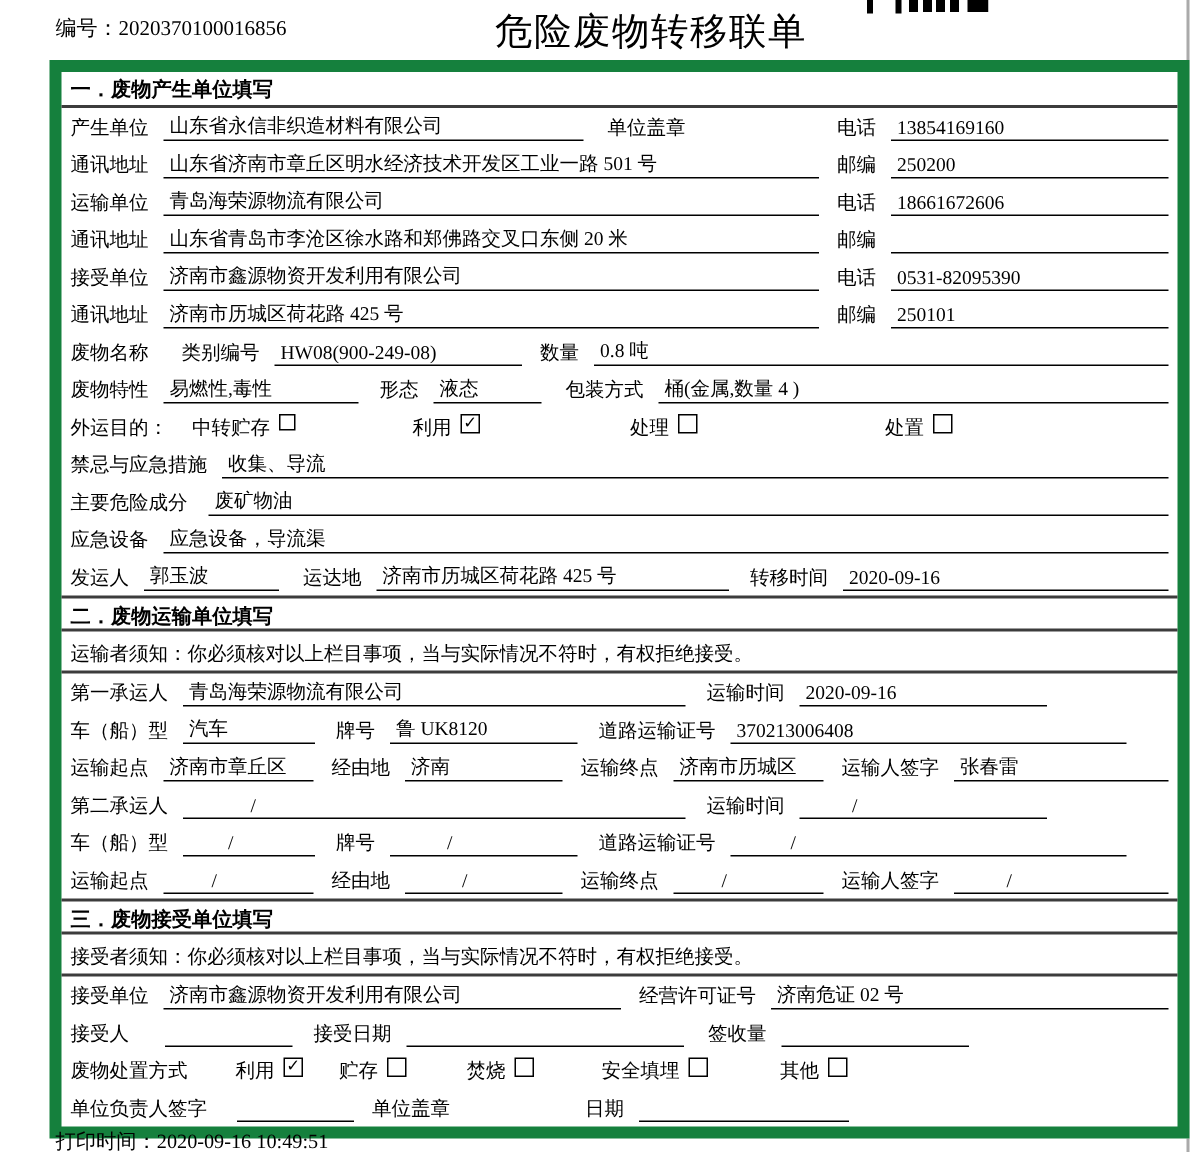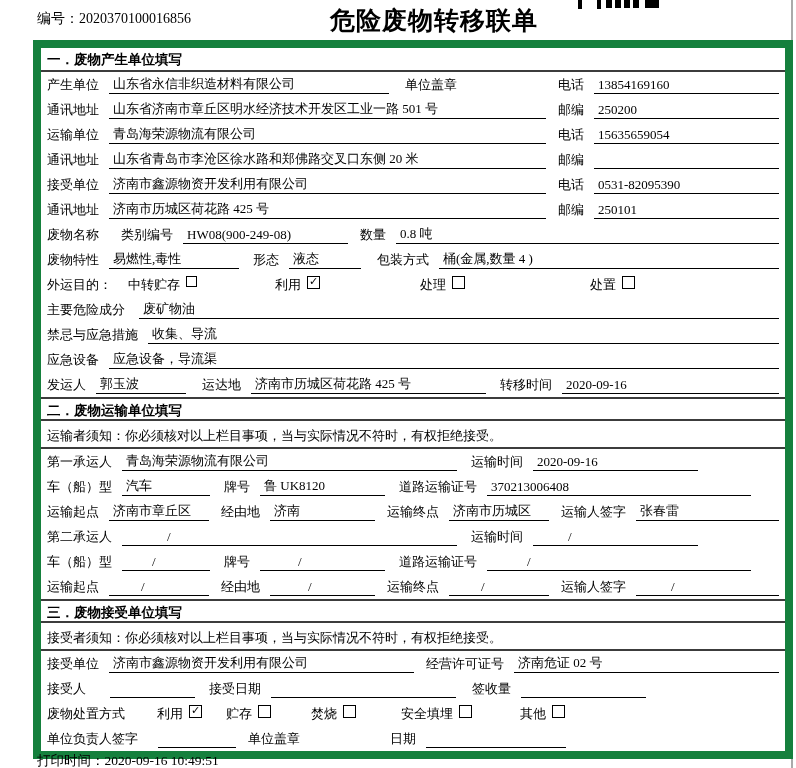--- a/index.html
+++ b/index.html
@@ -3,21 +3,21 @@
 <meta charset="utf-8">
 <style>
   html,body{margin:0;padding:0;}
   body{
     width:796px;height:768px;background:#ffffff;color:#000;
     font-family:"Liberation Serif","DejaVu Serif",serif;
     font-size:13px;position:relative;overflow:hidden;
   }
   .edge-line{position:absolute;left:791px;top:0;width:2px;height:768px;background:#aaaaaa;}
   .serial{position:absolute;left:37px;top:10px;font-size:14px;white-space:nowrap;}
-  .doc-title{position:absolute;left:330px;top:4px;font-size:25px;font-weight:bold;letter-spacing:1px;white-space:nowrap;text-align:right;}
+  .doc-title{position:absolute;left:330px;top:4px;font-size:25px;font-weight:normal;letter-spacing:1px;white-space:nowrap;text-align:right;}
   .stamp{position:absolute;left:578px;top:0;height:9px;display:flex;align-items:flex-start;gap:5px;overflow:hidden;}
   .stamp .frag-box{width:15px;height:14px;border:4px solid #000;margin-top:-8px;background:#fff;}
   .stamp .frag-bar{width:34px;height:8px;background:repeating-linear-gradient(90deg,#000 0 6px,#fff 6px 9px);}
   .stamp .frag-blk{width:14px;height:8px;background:#000;}
 
   .form-box{position:absolute;left:33px;top:40px;width:760px;border:8px solid #15803d;box-sizing:border-box;background:#fff;}
   .sec-head{height:24px;box-sizing:border-box;padding:3px 6px 0;font-weight:bold;font-size:13.5px;border-bottom:2px solid #3c3c3c;}
   .sec-head.mid{border-top:2px solid #3c3c3c;}
   .notice-row{height:28px;box-sizing:border-box;padding:6px 6px 0;border-bottom:2px solid #3c3c3c;}
   .row{display:flex;align-items:flex-end;height:25px;box-sizing:border-box;padding:0 6px 3px;}
@@ -68,21 +68,21 @@
     <span class="lbl">通讯地址</span>
     <span class="u fx" style="margin-right:12px">山东省济南市章丘区明水经济技术开发区工业一路 501 号</span>
     <span class="lbl">邮编</span>
     <span class="u w185">250200</span>
   </div>
 
   <div class="row">
     <span class="lbl">运输单位</span>
     <span class="u fx" style="margin-right:12px">青岛海荣源物流有限公司</span>
     <span class="lbl">电话</span>
-    <span class="u w185">15635659054</span>
+    <span class="u w185">18661672606</span>
   </div>
 
   <div class="row">
     <span class="lbl">通讯地址</span>
     <span class="u fx" style="margin-right:12px">山东省青岛市李沧区徐水路和郑佛路交叉口东侧 20 米</span>
     <span class="lbl">邮编</span>
     <span class="u w185"></span>
   </div>
 
   <div class="row">
@@ -130,27 +130,27 @@
       <span>处理</span>
       <span class="cb"></span>
     </span>
     <span class="opt" style="margin-left:125px">
       <span>处置</span>
       <span class="cb"></span>
     </span>
   </div>
 
   <div class="row">
+    <span class="lbl">禁忌与应急措施</span>
+    <span class="u fx">收集、导流</span>
+  </div>
+
+  <div class="row">
     <span class="lbl" style="margin-right:14px">主要危险成分</span>
     <span class="u fx">废矿物油</span>
-  </div>
-
-  <div class="row">
-    <span class="lbl">禁忌与应急措施</span>
-    <span class="u fx">收集、导流</span>
   </div>
 
   <div class="row">
     <span class="lbl">应急设备</span>
     <span class="u fx">应急设备，导流渠</span>
   </div>
 
   <div class="row">
     <span class="lbl">发运人</span>
     <span class="u w90">郭玉波</span>

